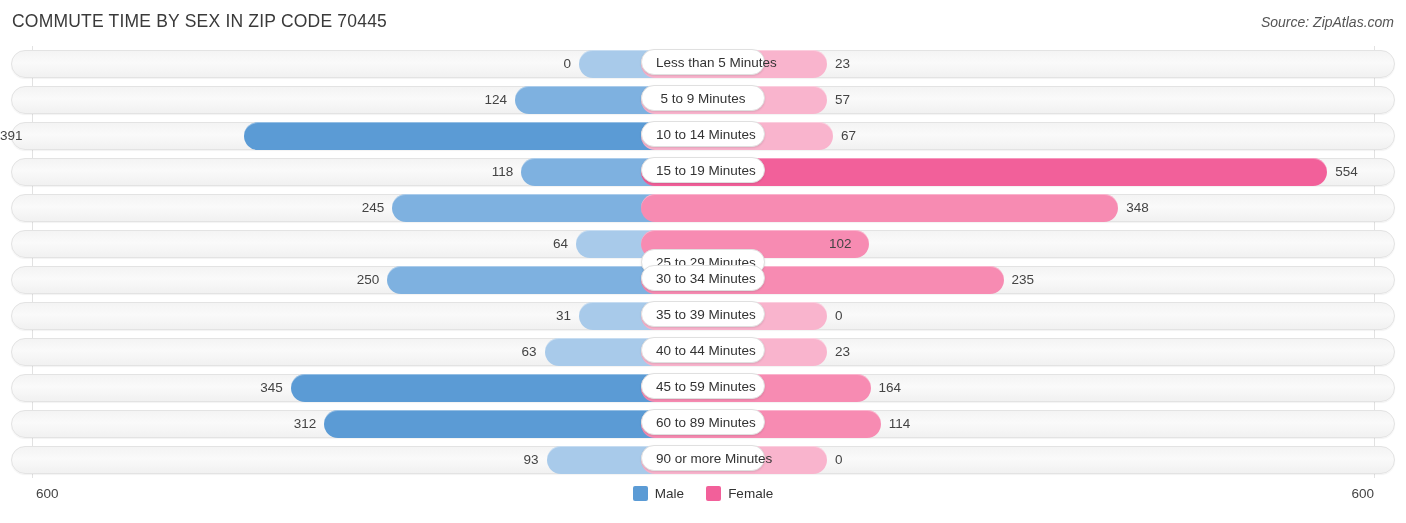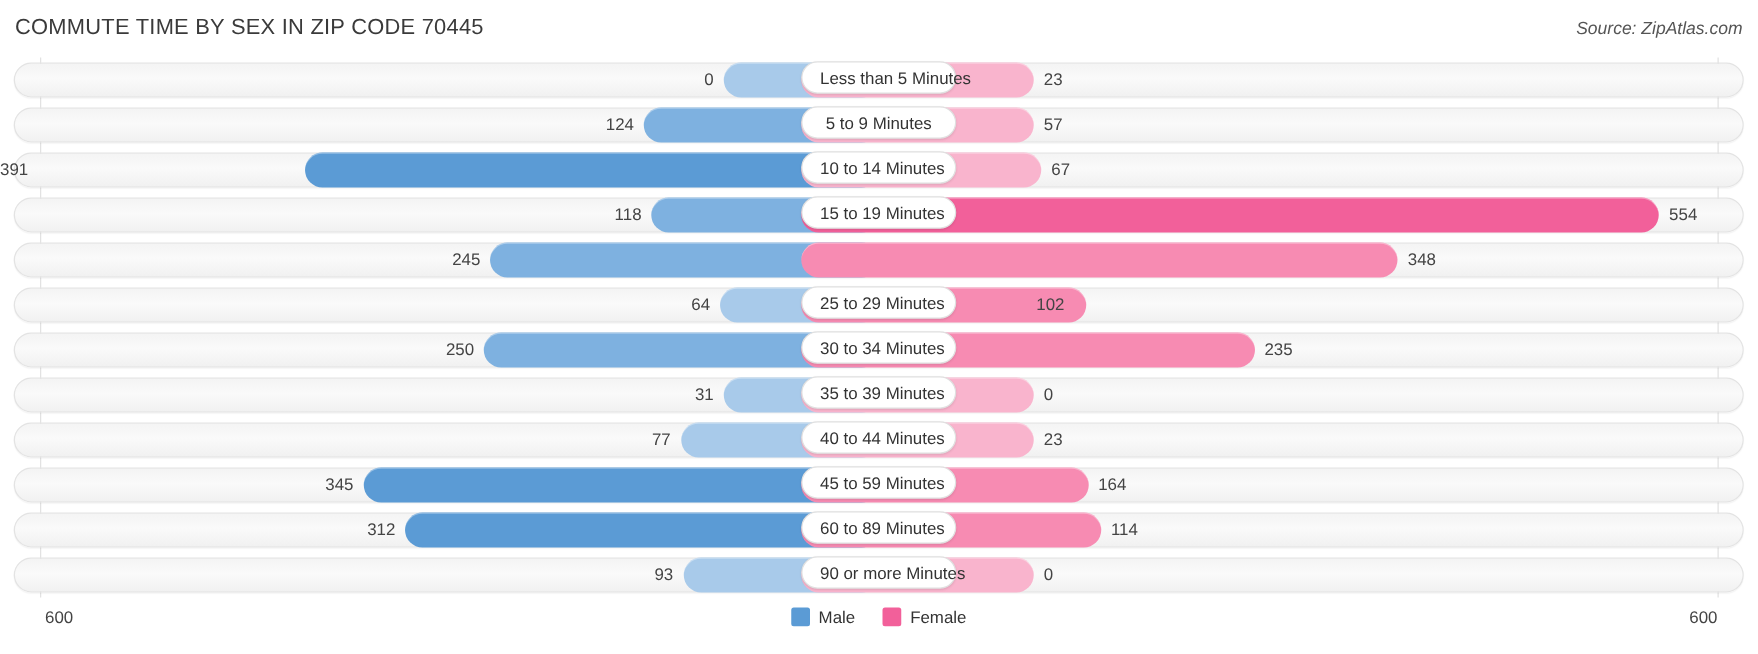--- a/index.html
+++ b/index.html
@@ -159,21 +159,21 @@
         </div>
       </div>
       <div class="row">
         <div class="track"></div>
         <div class="barwrap">
           <div class="bar male" style="left: 576.04px; width: 126.96px; background: rgb(168, 202, 234);"></div>
           <div class="val" style="left: 0px; width: 568.04px; text-align: right;">64</div>
           <div class="bar female" style="left: 641px; width: 227.53px; background: rgb(247, 139, 178);"></div>
           <div class="val" style="left: 829px;">102</div>
         </div>
-        <div class="pill" style="left: 641px; width: 124px;">25 to 29 Minutes</div>
+        <div class="pill" style="left: 641px; width: 124px; margin-top: 20px;">25 to 29 Minutes</div>
       </div>
       <div class="row">
         <div class="track"></div>
         <div class="barwrap">
           <div class="bar male" style="left: 387.25px; width: 315.75px; background: rgb(126, 177, 224);"></div>
           <div class="val" style="left: 0px; width: 379.25px; text-align: right;">250</div>
           <div class="bar female" style="left: 641px; width: 362.525px; background: rgb(247, 139, 178);"></div>
           <div class="val" style="left: 1011.52px;">235</div>
         </div>
         <div class="pill" style="left: 641px; width: 124px;">30 to 34 Minutes</div>
@@ -185,21 +185,21 @@
           <div class="val" style="left: 0px; width: 571px; text-align: right;">31</div>
           <div class="bar female" style="left: 641px; width: 186px; background: rgb(249, 180, 205);"></div>
           <div class="val" style="left: 835px;">0</div>
         </div>
         <div class="pill" style="left: 641px; width: 124px;">35 to 39 Minutes</div>
       </div>
       <div class="row">
         <div class="track"></div>
         <div class="barwrap">
           <div class="bar male" style="left: 544.575px; width: 158.425px; background: rgb(168, 202, 234);"></div>
-          <div class="val" style="left: 0px; width: 536.575px; text-align: right;">77</div>
+          <div class="val" style="left: 0px; width: 536.575px; text-align: right;">63</div>
           <div class="bar female" style="left: 641px; width: 186px; background: rgb(249, 180, 205);"></div>
           <div class="val" style="left: 835px;">23</div>
         </div>
         <div class="pill" style="left: 641px; width: 124px;">40 to 44 Minutes</div>
       </div>
       <div class="row">
         <div class="track"></div>
         <div class="barwrap">
           <div class="bar male" style="left: 290.825px; width: 412.175px; background: rgb(91, 155, 213);"></div>
           <div class="val" style="left: 0px; width: 282.825px; text-align: right;">345</div>

